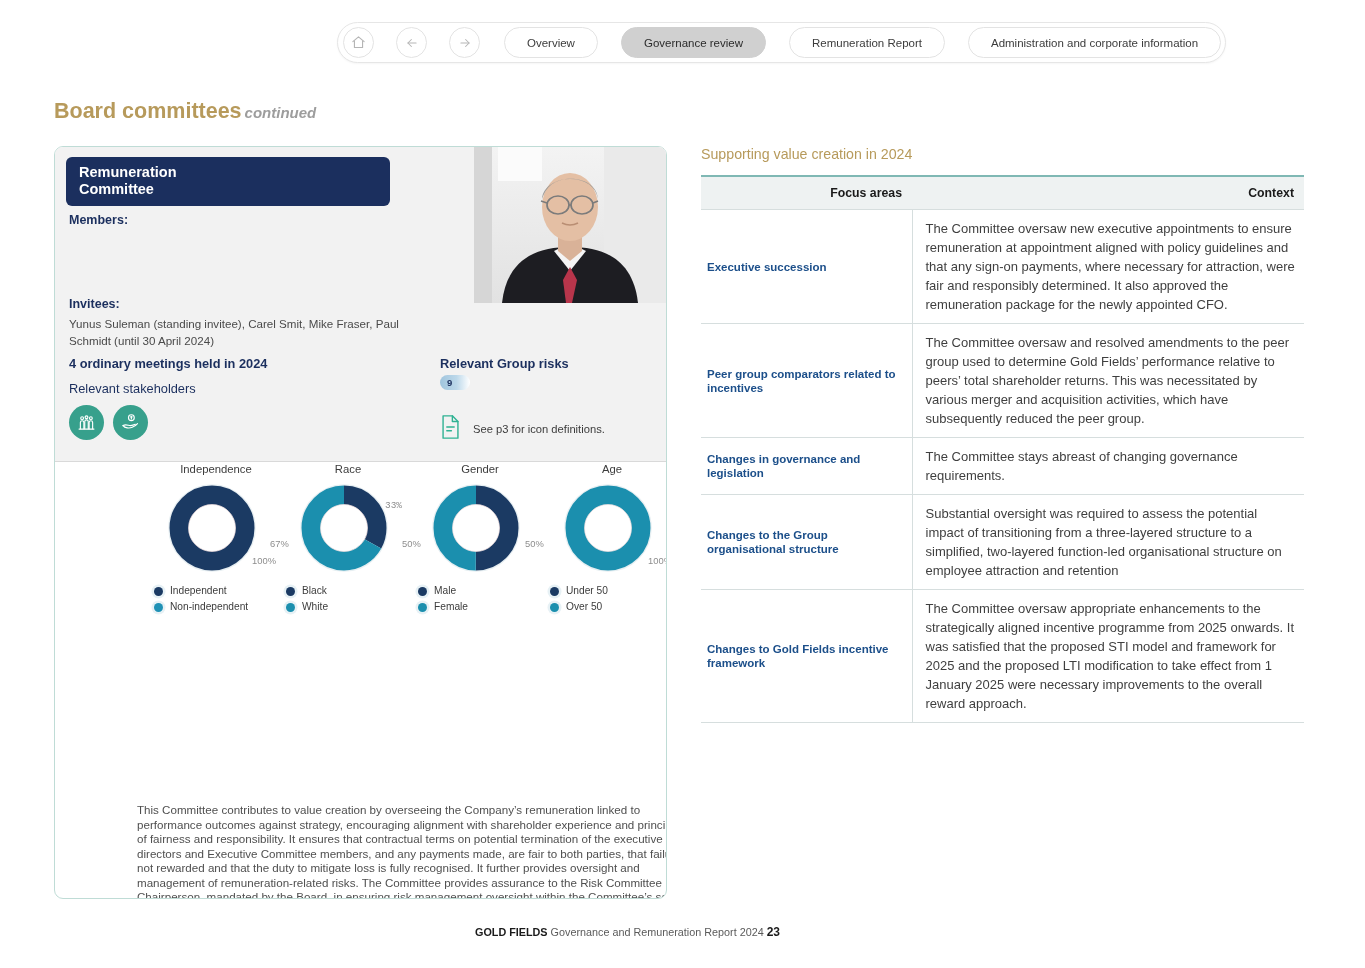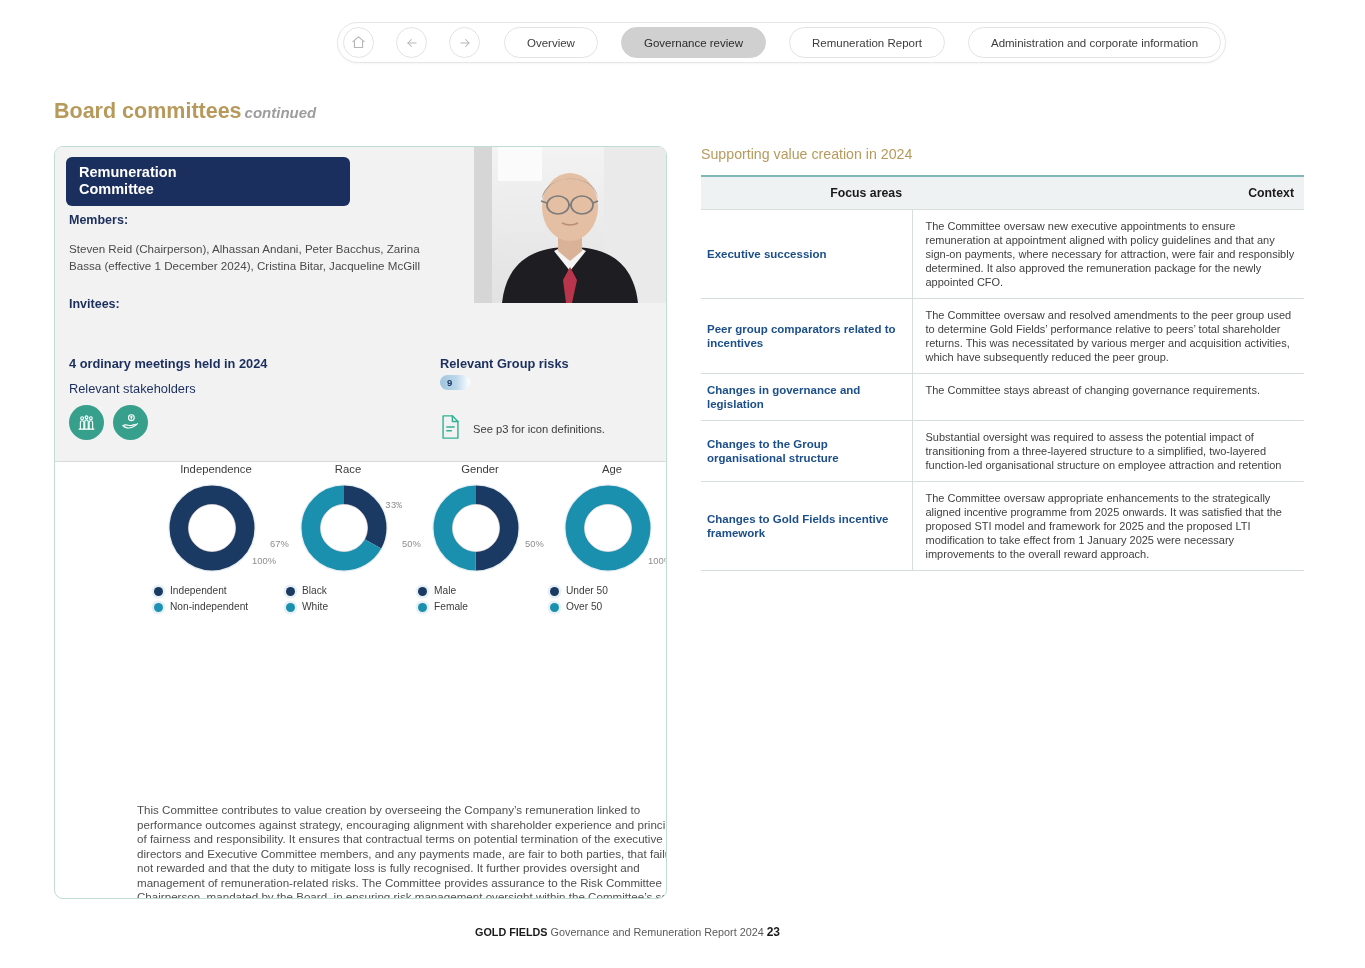--- a/index.html
+++ b/index.html
@@ -77,21 +77,21 @@
     overflow: hidden;
   }
   .card-top {
     position: relative;
     height: 315px;
     background: #f2f2f2;
     border-bottom: 1px solid #d9d9d9;
   }
   .committee-title {
     position: absolute; left: 11px; top: 10px;
-    width: 284px; height: 49px;
+    width: 324px; height: 49px;
     background: #1b2f5e;
     border-radius: 6px;
     color: #ffffff;
     font-size: 14.5px;
     font-weight: bold;
     line-height: 17px;
     padding: 7px 0 0 13px;
   }
   .portrait {
     position: absolute; right: 0px; top: 0px;
@@ -220,23 +220,23 @@
   }
   table.focus tbody tr td:first-child {
     border-right: 1px solid #d6dede;
     font-size: 11.5px;
     font-weight: bold;
     color: #1c4f8a;
     line-height: 14px;
     padding-left: 6px;
   }
   table.focus tbody tr td:last-child {
-    font-size: 11px;
+    font-size: 13px;
     color: #3f3f3f;
-    line-height: 14px;
+    line-height: 19px;
     padding-left: 13px;
     vertical-align: top;
   }
   table.focus tbody tr:first-child td { border-top: 1px solid #d6dede; }
 
   
   .footer {
     position: absolute; left: 0; top: 925px; width: 1255px;
     text-align: center;
     font-size: 10.8px;
@@ -332,23 +332,23 @@
           <ellipse cx="108" cy="58" rx="11" ry="9"></ellipse>
           <path d="M95 58 h2"></path>
             <path d="M73 56 l-6 -2"></path>
             <path d="M119 56 l5 -2"></path>
         </g>
         <path d="M88 76 q8 4 16 0" stroke="#b98e73" stroke-width="1.6" fill="none"></path>
       </svg>
     </div>
 
     <div class="members-label">Members:</div>
-    <div class="members-body">Steven Reid (Chairperson), Alhassan Andani, Peter Bacchus, Zarina Bassa (effective 1 December 2024), Cristina Bitar, Jacqueline McGill</div>
 
     <div class="invitees-label">Invitees:</div>
+    <div class="invitees-body">Yunus Suleman (standing invitee), Carel Smit, Mike Fraser, Paul Schmidt (until 30 April 2024)</div>
 
     <div class="meetings">4 ordinary meetings held in 2024</div>
     <div class="stake-label">Relevant stakeholders</div>
 
     <div class="stake-icons">
       <div class="stake-ico">
         <svg width="21" height="21" viewBox="0 0 24 24" fill="none" stroke="#ffffff" stroke-width="1.3" stroke-linecap="round">
           <circle cx="7" cy="7" r="1.6"></circle>
             <circle cx="12" cy="6" r="1.6"></circle>
             <circle cx="17" cy="7" r="1.6"></circle>

